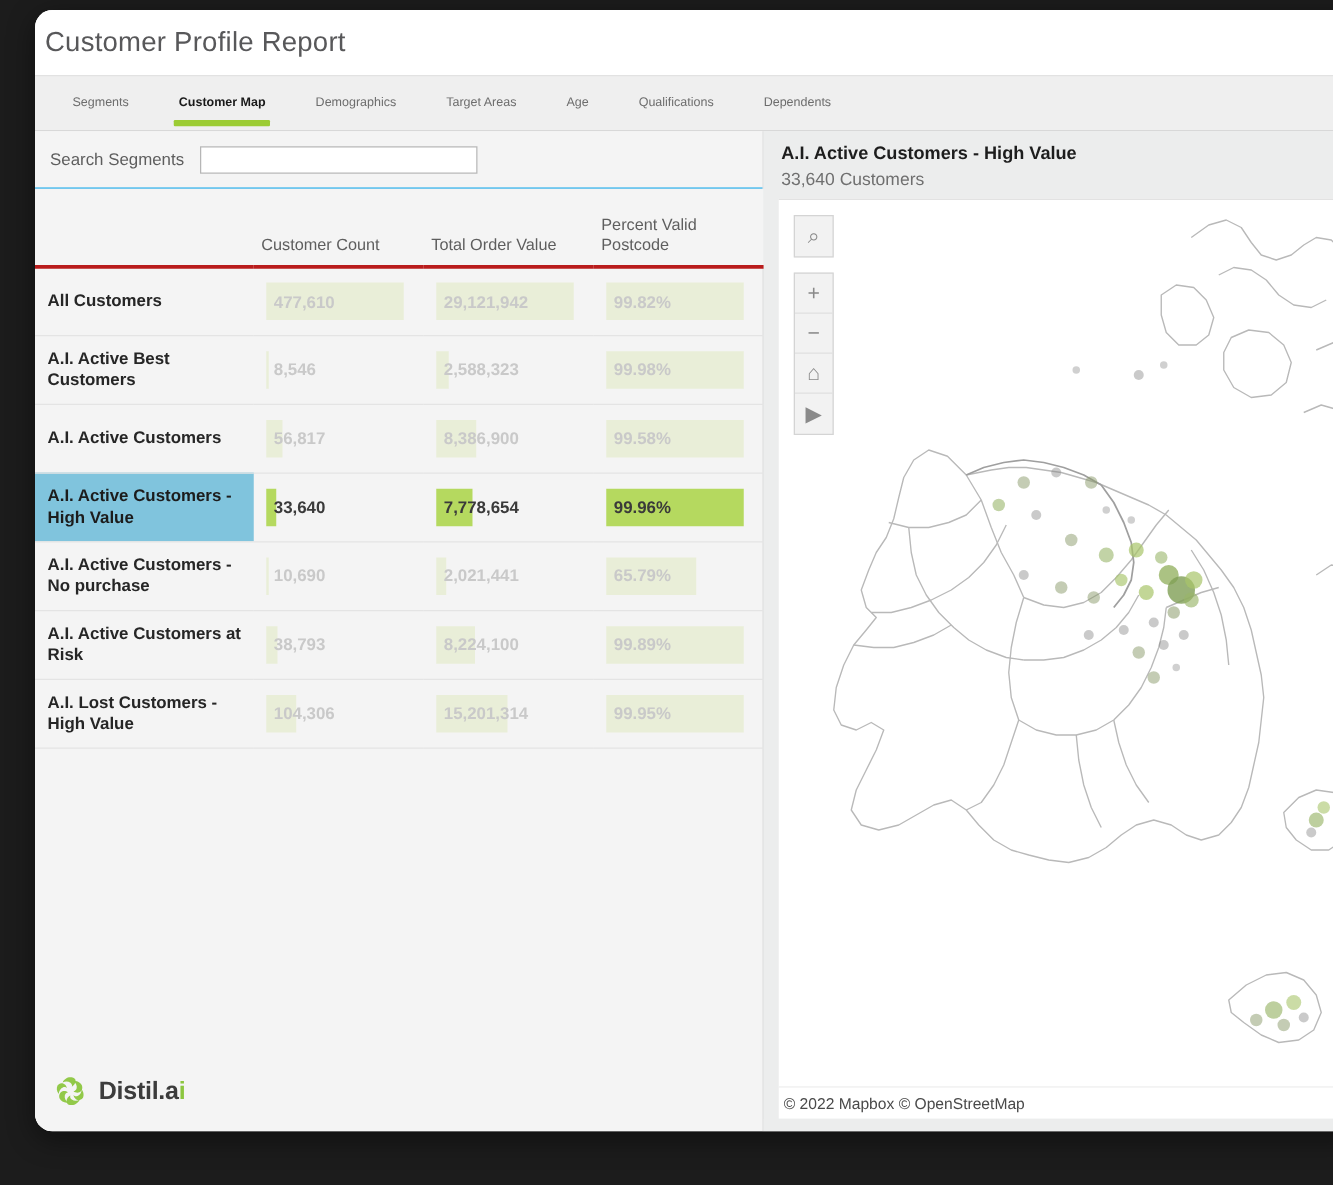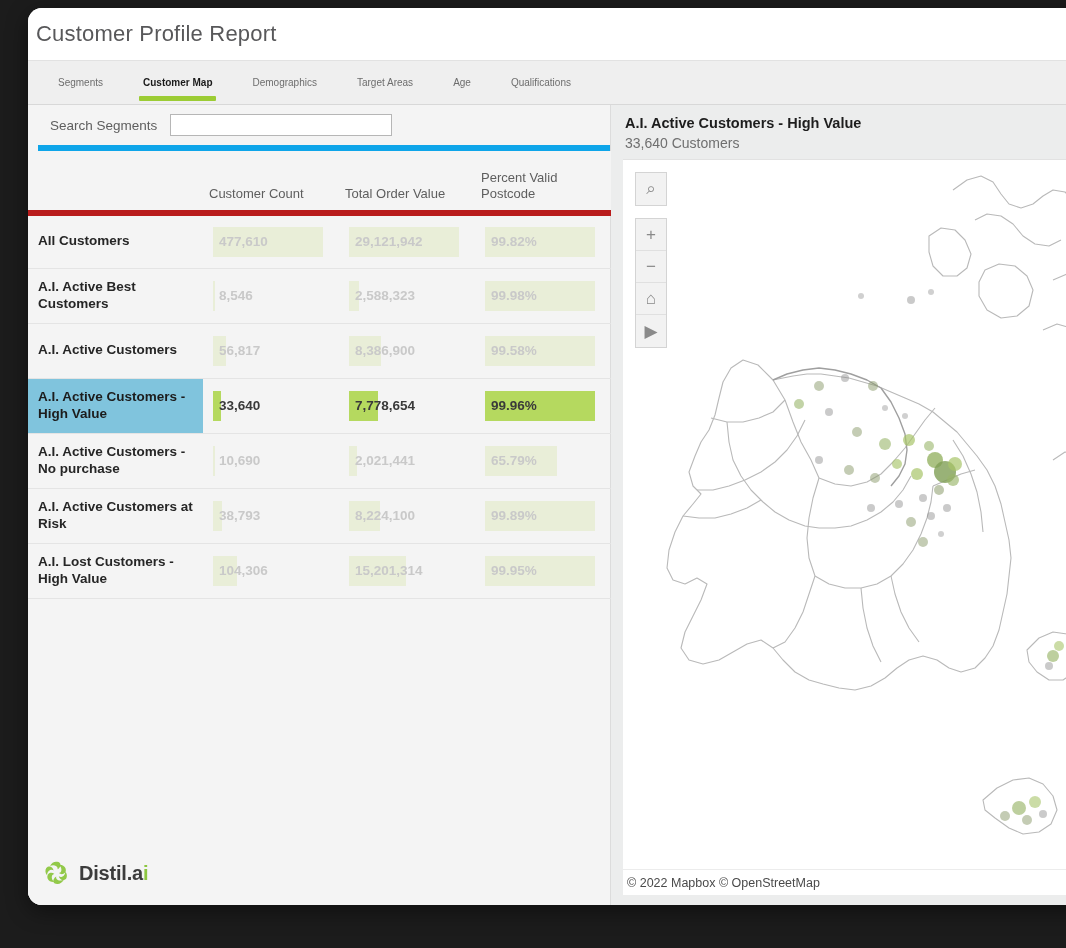--- a/index.html
+++ b/index.html
@@ -75,22 +75,21 @@
     display: flex;
     flex-direction: column;
     position: relative;
   }
   
   #search-row {
     height: 46px;
     display: flex;
     align-items: center;
     padding-left: 12px;
-    border-bottom: 6px solid #0ea5e9;
-    margin-left: 10px;
+    border-bottom: 1px solid #0ea5e9;
   }
   #search-label {
     font-size: 13.5px;
     color: #5e5e5e;
     margin-right: 13px;
   }
   #search-input {
     width: 222px; height: 22px;
     border: 1px solid #b6b6b6;
     background: #fff;
@@ -105,21 +104,21 @@
   #seg-table col.c-val  { width: 136px; }
   #seg-table thead th {
     font-weight: normal;
     font-size: 13px;
     color: #5e5e5e;
     text-align: left;
     vertical-align: bottom;
     padding: 8px 6px 8px 6px;
     line-height: 1.22;
     background: #f4f4f4;
-    border-bottom: 6px solid #b91c1c;
+    border-bottom: 3px solid #b91c1c;
     height: 62px;
   }
   #seg-table tbody tr { border-bottom: 1px solid #e4e4e4; }
   #seg-table tbody td {
     padding: 10px;
     vertical-align: middle;
     height: 55px;
     font-weight: bold;
   }
   td.name-cell {
@@ -264,20 +263,23 @@
       <span>Demographics</span>
     </div>
     <div class="tab">
       <span>Target Areas</span>
     </div>
     <div class="tab">
       <span>Age</span>
     </div>
     <div class="tab">
       <span>Qualifications</span>
+    </div>
+    <div class="tab">
+      <span>Dependents</span>
     </div>
   </div>
 
   <div id="content">
 
     <div id="left-panel">
 
       <div id="search-row">
         <span id="search-label">Search Segments</span>
         <input id="search-input" type="text" placeholder="" style="">

